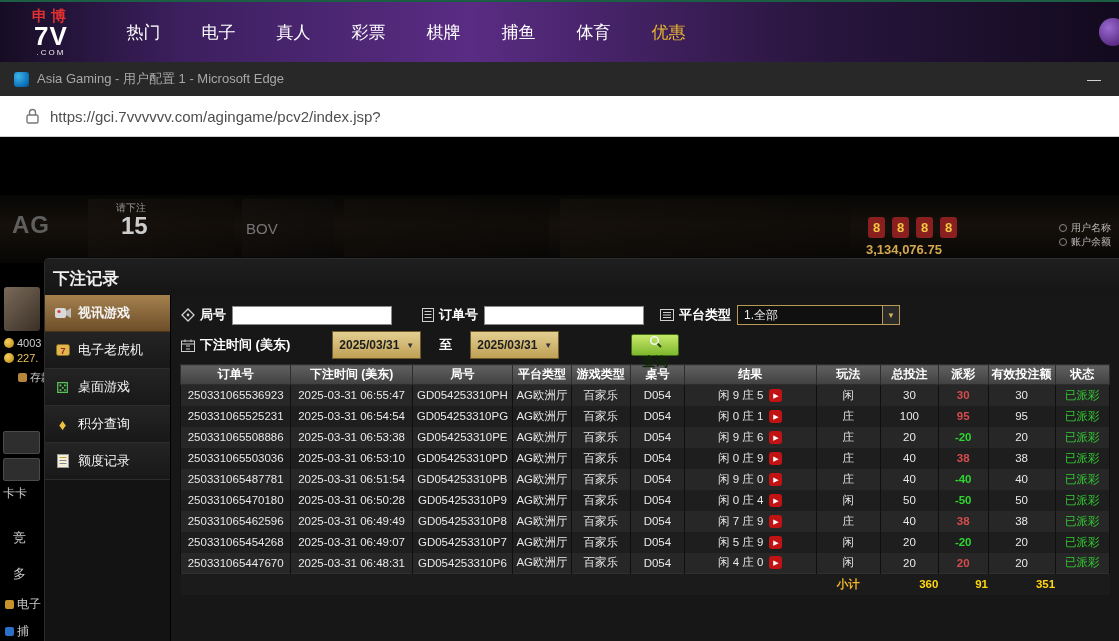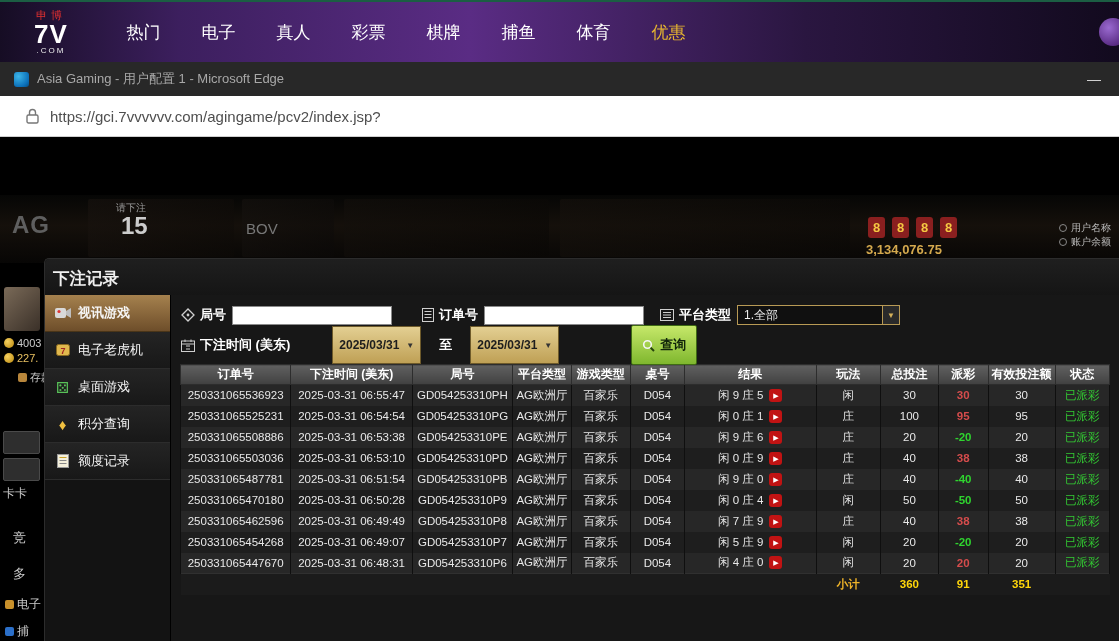--- a/index.html
+++ b/index.html
@@ -4,21 +4,21 @@
 <style>
   * { margin:0; padding:0; box-sizing:border-box; }
   html,body { width:1119px; height:641px; overflow:hidden; }
   body { font-family:"Liberation Sans","DejaVu Sans",sans-serif; background:#000; position:relative; }
 
   
   .topnav { height:62px; border-top:2px solid #1b5e43;
     background:linear-gradient(90deg,#160d24 0%,#3c1f5e 16%,#5a2c84 42%,#2a1640 72%,#120a1e 100%);
     display:flex; align-items:center; position:relative; }
   .logo { margin-left:18px; width:66px; text-align:center; line-height:1; cursor:pointer; }
-  .logo-top { color:#e03030; font-size:11px; font-weight:normal; letter-spacing:4px; }
+  .logo-top { color:#e03030; font-size:15px; font-weight:bold; letter-spacing:4px; }
   .logo-main { color:#fff; font-size:26px; font-weight:bold; letter-spacing:1px; }
   .logo-sub { color:#eee; font-size:8px; letter-spacing:2px; }
   .nav-items { display:flex; margin-left:22px; }
   .nav-item { color:#fff; font-size:17px; width:75px; text-align:center; cursor:pointer; }
   .nav-item.gold { color:#e6b530; }
   .nav-orb { position:absolute; right:-8px; top:16px; width:28px; height:28px; border-radius:50%;
     background:radial-gradient(circle at 35% 35%, #9a6ad0, #5a2c84 70%, #3a1c58); }
 
   
   .titlebar { height:34px; background:#282828; display:flex; align-items:center; padding:0 14px; }
@@ -80,44 +80,44 @@
   .filters { padding:9px 0 0 10px; }
   .frow { display:flex; align-items:center; margin-bottom:8px; height:22px; }
   .ficon { display:inline-flex; margin-right:5px; }
   .flabel { color:#fff; font-weight:bold; font-size:13px; margin-right:6px; white-space:nowrap; }
   .tinput { width:160px; height:19px; background:#fff; border:1px solid #8a8a8a; font-size:12px; padding:0 4px; color:#222; }
   .gap30 { margin-left:30px; } .gap16 { margin-left:16px; } .gap36 { margin-left:36px; } .gap72 { margin-left:72px; }
   .plat-select { width:163px; height:20px; background:#101010; border:1px solid #b89a55; display:flex;
     align-items:center; justify-content:space-between; padding-left:6px; color:#eee; font-size:12px; cursor:pointer; }
   .plat-arrow { width:17px; height:18px; background:#2a2a2a; border-left:1px solid #b89a55; color:#d4b05a;
     font-size:8px; display:flex; align-items:center; justify-content:center; }
-  .date-select { display:inline-flex; align-items:center; gap:7px; height:38px; padding:0 6px;
+  .date-select { display:inline-flex; align-items:center; gap:7px; height:28px; padding:0 6px;
     background:linear-gradient(180deg,#e3cf92,#bfa055); border:1px solid #6e5a2a; color:#1d1d1d;
     font-size:12px; font-weight:bold; cursor:pointer; }
   .date-select .arr { font-size:8px; color:#333; }
   .to-label { color:#fff; font-weight:bold; font-size:13px; margin:0 18px; }
-  .search-btn { display:inline-flex; align-items:center; gap:5px; height:40px; padding:0 10px;
+  .search-btn { display:inline-flex; align-items:center; gap:5px; height:22px; padding:0 10px;
     background:linear-gradient(180deg,#c6e86a,#7fb72e); border:1px solid #3f6b14; border-radius:2px;
-    color:#11260a; font-size:13px; font-weight:bold; cursor:pointer; }
+    color:#11260a; font-size:13px; font-weight:bold; cursor:pointer;flex-direction:column; }
 
   table { width:calc(100% - 18px); margin:2px 9px 0; border-collapse:collapse; table-layout:fixed; }
   thead th { background:linear-gradient(180deg,#606060,#414141); color:#fff; height:20px; font-size:12px;
     font-weight:bold; border:1px solid #2d2d2d; white-space:nowrap; overflow:hidden; }
   tbody td { height:21px; text-align:center; color:#e8e8e8; font-size:11.5px; white-space:nowrap; overflow:hidden;
     border-left:1px solid rgba(0,0,0,.35); border-right:1px solid rgba(0,0,0,.35); }
   tbody tr:nth-child(odd) { background:#272727; }
   tbody tr:nth-child(even) { background:#1e1e1e; }
   td.pos { color:#d54c4c; font-weight:bold; }
   td.neg { color:#2fd42f; font-weight:bold; }
   td.status-paid { color:#33cc33; }
   .play-btn { display:inline-block; width:13px; height:13px; background:#c11313; color:#fff; border-radius:3px;
     font-size:7px; line-height:13px; margin-left:6px; text-align:center; vertical-align:1px; cursor:pointer; }
   tfoot td { height:21px; background:#1b1b1b; text-align:center; font-size:11.5px; border-top:1px solid #303030; }
   .sum-label { color:#f0b429; font-weight:bold; }
-  .sum-val { color:#ffd60a; font-weight:bold; }
+  .sum-val { color:#ffd60a; font-weight:bold;text-align:right; }
 </style>
 </head>
 <body>
 
 <div class="topnav">
   <div class="logo">
     <div class="logo-top">申博</div>
     <div class="logo-main">7V</div>
     <div class="logo-sub">.COM</div>
   </div>

